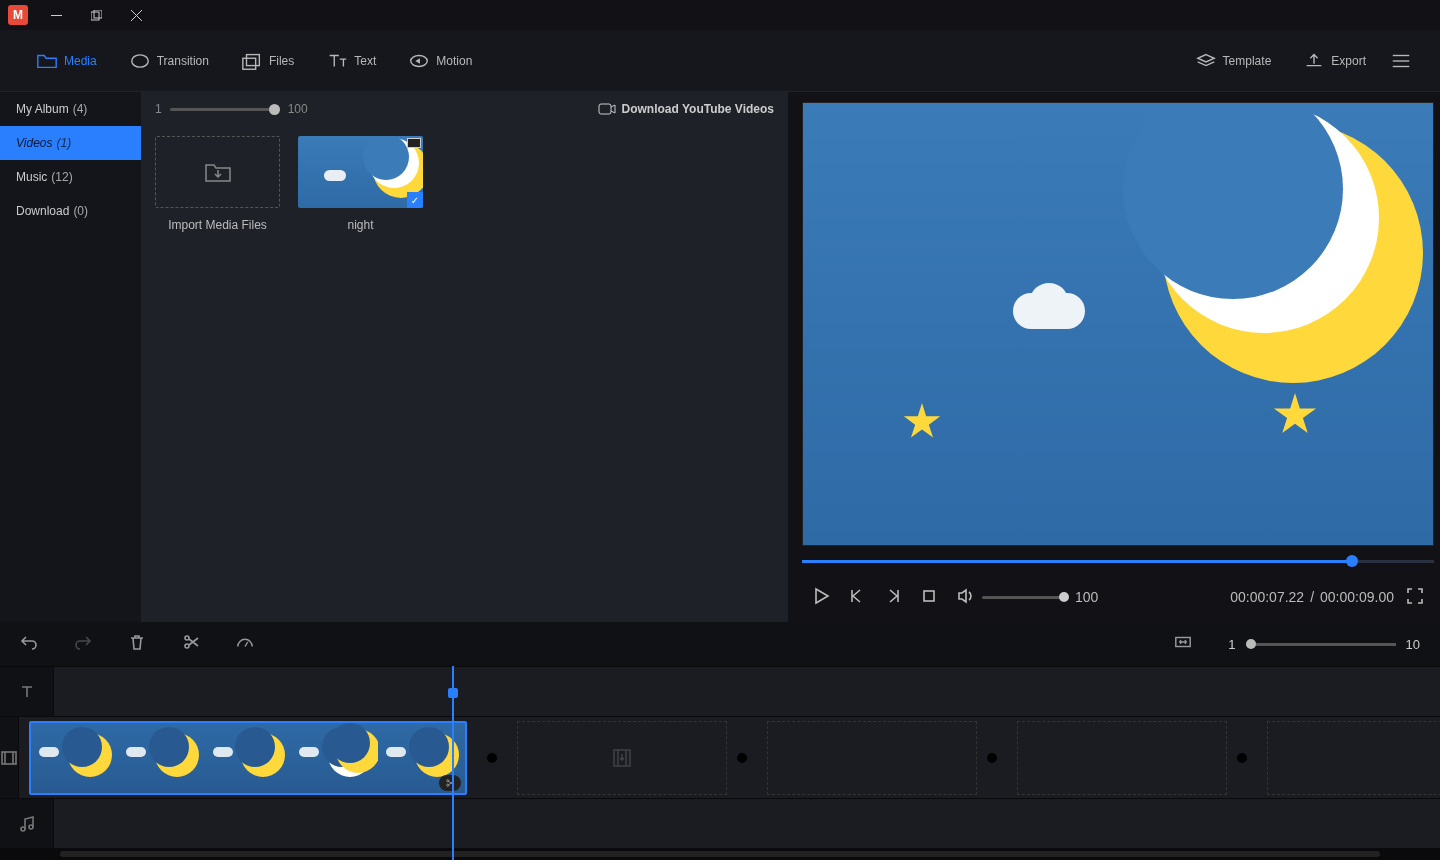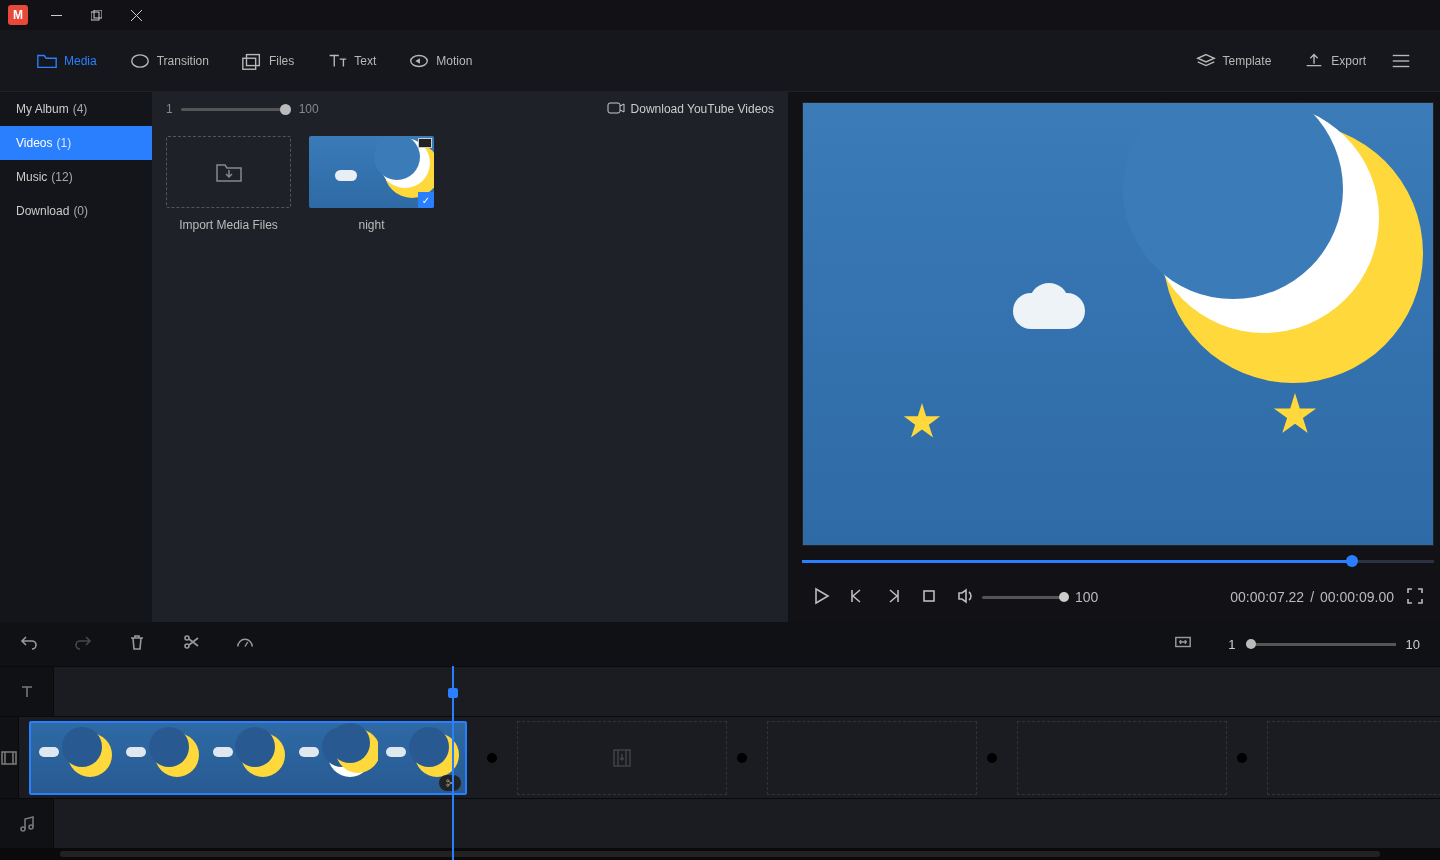--- a/index.html
+++ b/index.html
@@ -8,30 +8,30 @@
 .logo { width: 20px; height: 20px; background: #e84a3a; border-radius: 3px; display: flex; align-items: center; justify-content: center; color: #fff; font-size: 12px; font-weight: bold; margin-right: 8px; }
 .title { color: #d0d0d0; font-size: 13px; flex: 1; }
 .winbtn { width: 40px; height: 30px; display: flex; align-items: center; justify-content: center; color: #ccc; }
 .winbtn svg { width: 11px; height: 11px; stroke: #ccc; stroke-width: 1; fill: none; }
 .toolbar { height: 62px; background: #16171c; border-bottom: 1px solid #222; display: flex; align-items: center; padding: 0 20px; }
 .tool { display: flex; flex-direction: row; align-items: center; gap: 6px; padding: 6px 16px; color: #b8b8b8; font-size: 12px; cursor: pointer; }
 .tool.active { color: #2a7fff; }
 .tool svg { width: 22px; height: 18px; stroke: currentColor; fill: none; stroke-width: 1.5; }
 .toolbar-spacer { flex: 1; }
 .main-row { display: flex; flex: 1; min-height: 0; }
-.sidebar { width: 152px; background: #14151a; }
+.sidebar { width: 141px; background: #14151a; }
 .sidebar-item { padding: 10px 16px; font-size: 12px; color: #ccc; display: flex; gap: 4px; cursor: pointer; }
-.sidebar-item.active { background: #2a7fff; color: #ffffff; }
+.sidebar-item.active { background: #2a7fff; color: #0f172a; font-style: italic; }
 .sidebar-item .count { opacity: .8; }
 .media-panel { flex: 1; background: #1f2128; display: flex; flex-direction: column; min-width: 0; }
 .media-top { height: 34px; display: flex; align-items: center; padding: 0 14px; gap: 10px; color: #888; font-size: 12px; }
 .zoom-slider { display: flex; align-items: center; gap: 8px; }
 .zoom-slider .track { width: 110px; height: 3px; background: #555; border-radius: 2px; position: relative; }
 .zoom-slider .thumb { position: absolute; right: 0; top: -4px; width: 11px; height: 11px; border-radius: 50%; background: #bbb; }
-.dltube { margin-left: auto; display: flex; align-items: flex-start; gap: 6px; color: #ccc; cursor: pointer; }
+.dltube { margin-left: auto; display: flex; align-items: center; gap: 6px; color: #ccc; cursor: pointer; font-weight: bold; }
 .media-grid { flex: 1; padding: 10px 14px; display: flex; gap: 18px; align-items: flex-start; }
 .media-card { width: 125px; display: flex; flex-direction: column; gap: 10px; align-items: center; }
 .media-thumb { width: 125px; height: 72px; border-radius: 2px; }
 .media-thumb.import { border: 1px dashed #555; display: flex; align-items: center; justify-content: center; color: #888; }
 .media-thumb.night { position: relative; overflow: hidden; }
 .media-label { color: #bbb; font-size: 12px; text-align: center; }
 .corner-mark { position: absolute; top: 2px; right: 2px; width: 14px; height: 10px; border: 1px solid #ccc; background: #222; }
 .check-mark { position: absolute; bottom: 0; right: 0; width: 16px; height: 16px; background: #2a7fff; color: #fff; display: flex; align-items: center; justify-content: center; font-size: 10px; }
 .preview-panel { width: 652px; background: #121216; display: flex; flex-direction: column; padding: 10px 6px 0 14px; }
 .preview-canvas { flex: 1; position: relative; border: 1px solid #222; overflow: hidden; }

